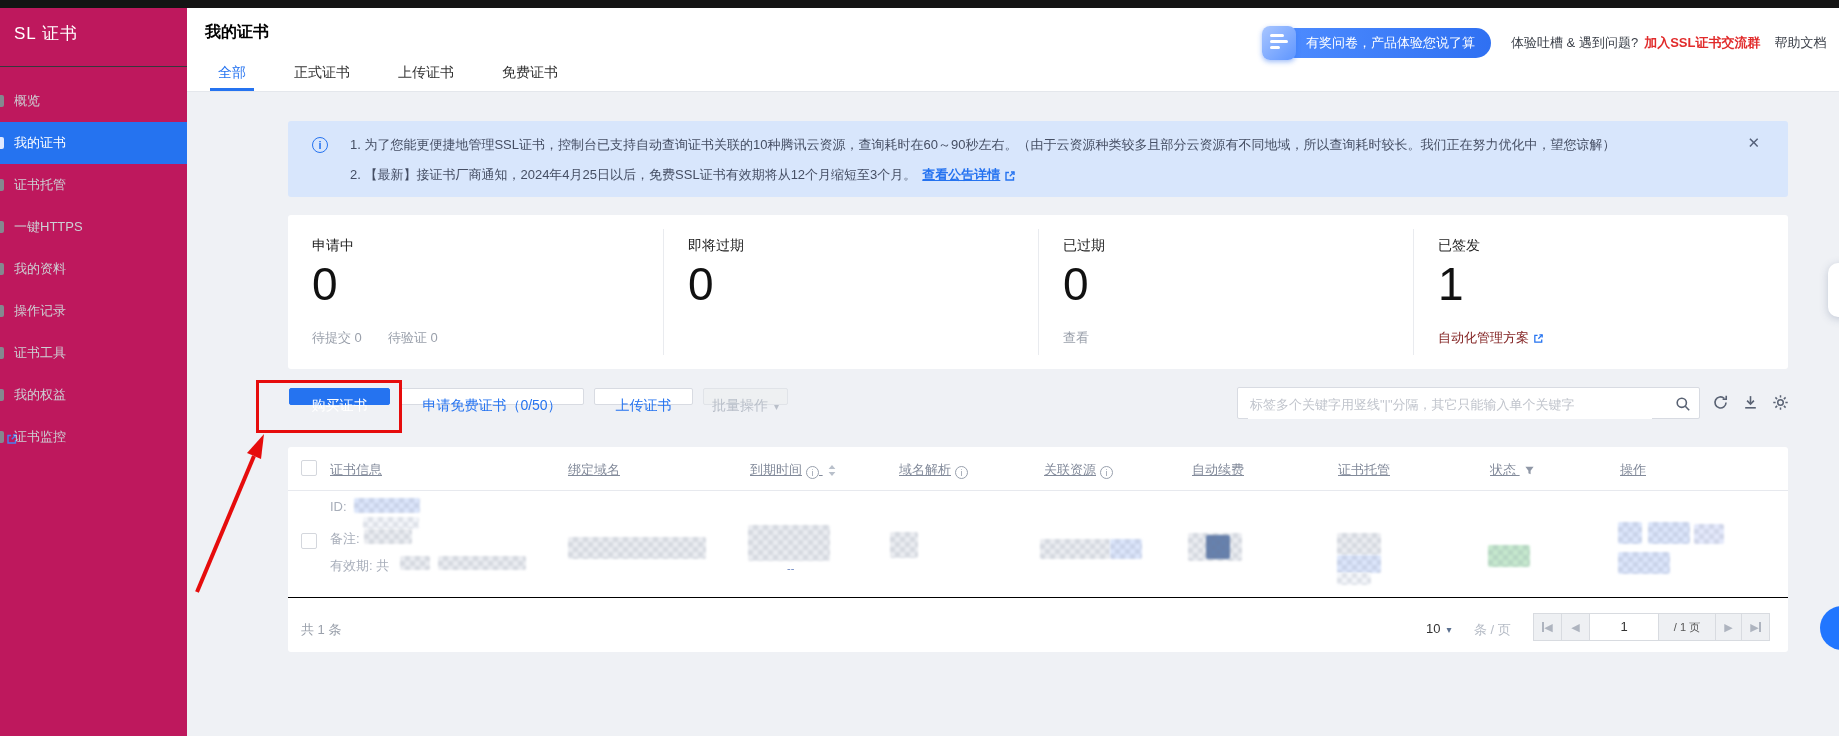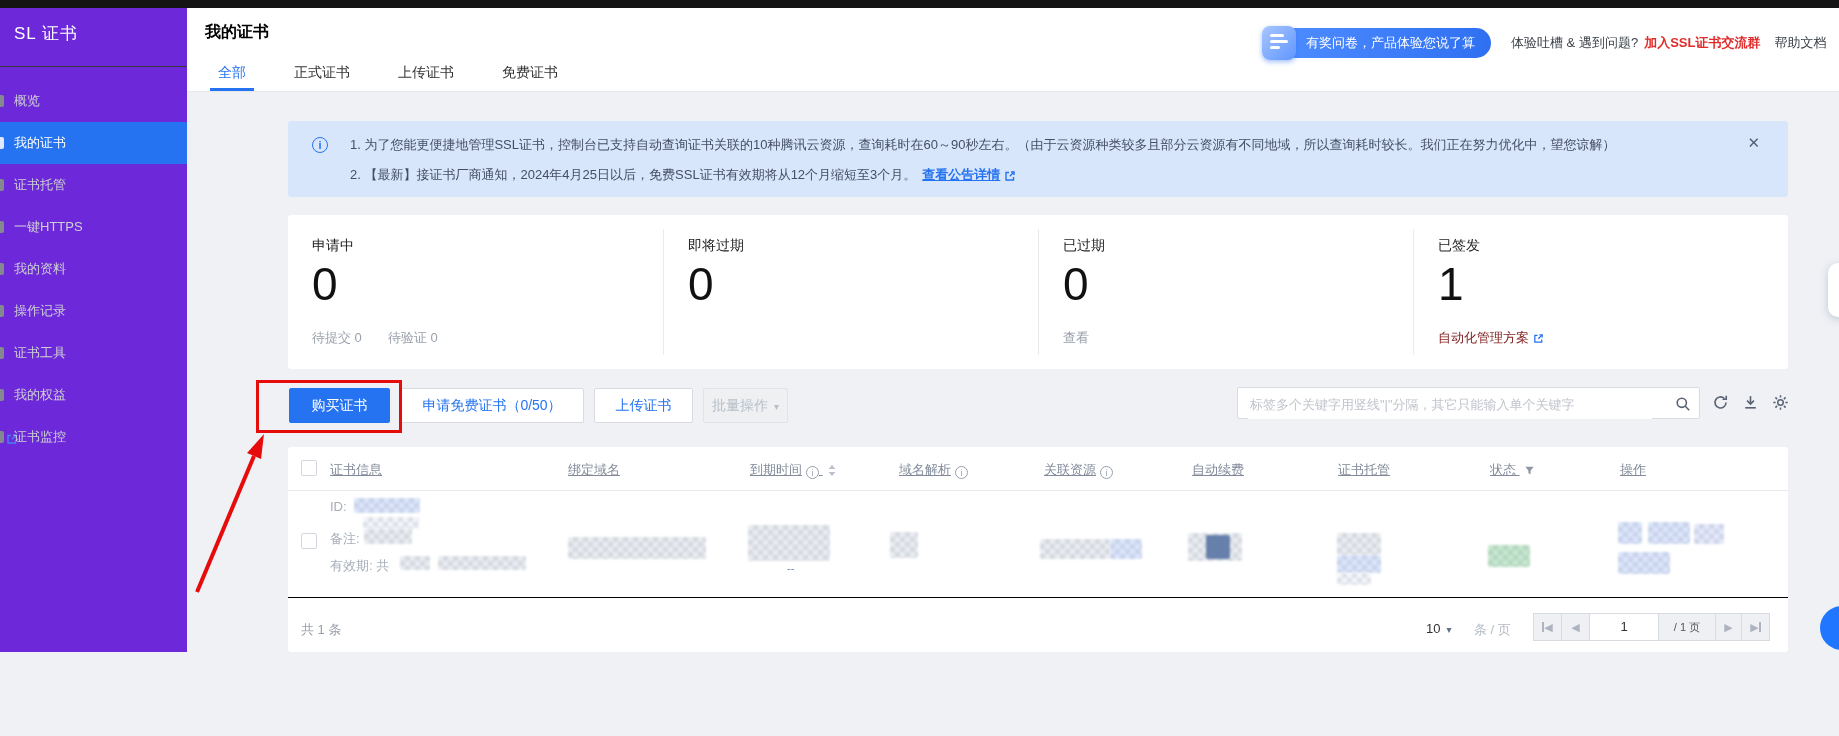--- a/index.html
+++ b/index.html
@@ -2,21 +2,21 @@
 <html><head>
 <meta charset="utf-8">
 <style>
   html,body{margin:0;padding:0;background:#cfd3da;}
   #app{position:relative;width:1839px;height:736px;overflow:hidden;
        font-family:"Liberation Sans","DejaVu Sans",sans-serif;font-size:13px;color:#333;
        background:#eff1f5;}
   
   .topstrip{position:absolute;left:0;top:0;width:1839px;height:8px;background:#141414;}
   
-  .sidebar{position:absolute;left:0;top:8px;width:187px;height:644px;background:#6d28d9;}
+  .sidebar{position:absolute;left:0;top:8px;width:187px;height:728px;background:#be185d;}
   .sb-title{position:absolute;left:14px;top:14px;font-size:17px;color:#fff;letter-spacing:1px;}
   .sb-divider{position:absolute;left:0;top:58px;width:187px;height:1px;background:#36383c;}
   .sb-item{position:absolute;left:0;width:187px;height:42px;line-height:42px;color:#cdd0d4;cursor:pointer;}
   .sb-item .lbl{position:absolute;left:14px;top:0;}
   .sb-item.active{background:#2573f0;color:#fff;}
   .sliver{position:absolute;left:-6px;top:15px;width:10px;height:12px;background:#84888f;border-radius:2px;}
   .sb-item.active .sliver{background:#dfe8ff;}
   .ext-ic{display:inline-block;width:12px;height:12px;margin-left:6px;vertical-align:-1px;}
   
   .mainhead{position:absolute;left:187px;top:8px;width:1652px;height:83px;background:#fff;border-bottom:1px solid #e4e7ec;}
@@ -42,21 +42,21 @@
   .bn-close{position:absolute;right:28px;top:13px;font-size:15px;color:#55617a;cursor:pointer;}
   
   .stats{position:absolute;left:288px;top:215px;width:1500px;height:154px;background:#fff;border-radius:3px;}
   .stat-col{position:absolute;top:0;width:375px;height:154px;}
   .stat-col .s-lbl{position:absolute;left:24px;top:22px;font-size:14px;color:#222;}
   .stat-col .s-val{position:absolute;left:24px;top:44px;font-size:46px;font-weight:300;color:#111;line-height:1.1;}
   .stat-sub{position:absolute;top:114px;color:#9aa0ab;}
   .s-link{position:absolute;left:24px;top:114px;color:#7f1d1d;cursor:pointer;}
   .v-div{position:absolute;top:14px;width:1px;height:126px;background:#e9ebef;}
   
-  .btn{position:absolute;height:35px;line-height:33px;text-align:center;font-size:14px;border-radius:2px;cursor:pointer;box-sizing:border-box;}
+  .btn{position:absolute;height:17px;line-height:33px;text-align:center;font-size:14px;border-radius:2px;cursor:pointer;box-sizing:border-box;}
   .btn-primary{background:#2573f0;color:#fff;border:1px solid #2573f0;}
   .btn-ghost{background:#fff;color:#2573f0;border:1px solid #d8dbe2;}
   .btn-disabled{background:#eef0f2;color:#b9bfc9;border:1px solid #e0e3e8;cursor:default;}
   .caret{font-size:10px;margin-left:6px;}
   .search-box{position:absolute;left:1237px;top:387px;width:463px;height:32px;background:#fff;border:1px solid #d8dbe2;border-radius:2px;box-sizing:border-box;}
   .search-box input{position:absolute;left:10px;top:1px;width:400px;height:28px;border:none;outline:none;font-size:13px;color:#333;font-family:inherit;}
   .search-box input::placeholder{color:#c0c4cc;}
   .search-ic{position:absolute;right:8px;top:7px;cursor:pointer;}
   .tb-ic{position:absolute;top:394px;cursor:pointer;}
   

